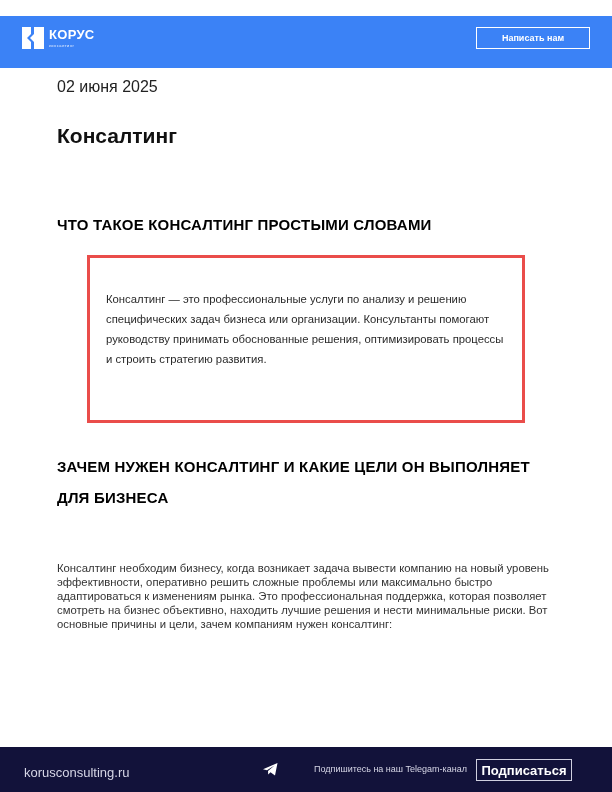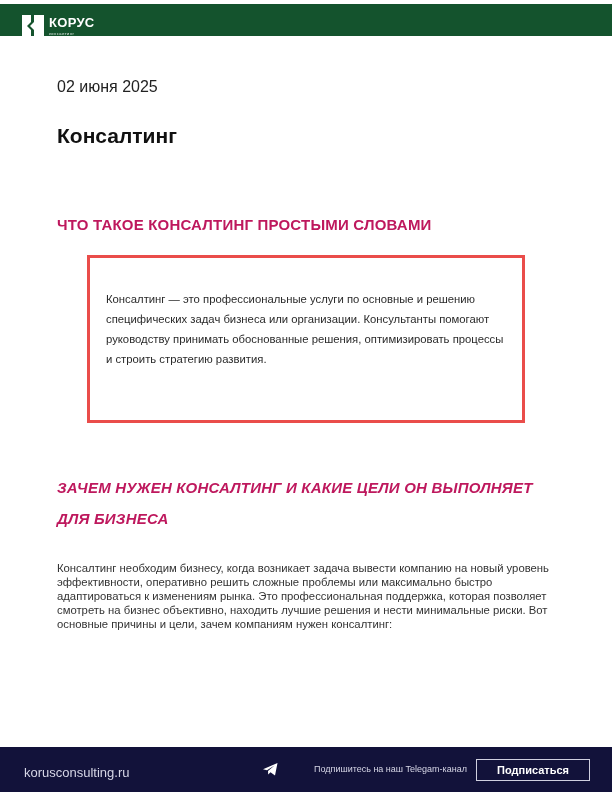--- a/index.html
+++ b/index.html
@@ -1,44 +1,44 @@
 <!DOCTYPE html>
 <html><head>
   <meta charset="utf-8">
   <style>
     * { margin: 0; padding: 0; box-sizing: border-box; }
     html, body { width: 612px; height: 792px; background: #ffffff; overflow: hidden; }
     body { font-family: "Liberation Sans", "DejaVu Sans", sans-serif; color: #1f1f1f; position: relative; }
 
     .header {
-      position: absolute; left: 0; top: 4px; width: 612px; height: 32px;
-      background: #14532d;
+      position: absolute; left: 0; top: 16px; width: 612px; height: 52px;
+      background: #3b82f6;
     }
     .logo { position: absolute; left: 22px; top: 11px; display: flex; align-items: flex-start; }
     .logo-mark { width: 22px; height: 22px; display: block; }
     .logo-text { margin-left: 5px; display: flex; flex-direction: column; }
     .logo-name { color: #ffffff; font-weight: 700; font-size: 13px; letter-spacing: 0.3px; line-height: 13px; margin-top: 1px; }
     .logo-sub { color: #ffffff; font-size: 4px; letter-spacing: 0.5px; line-height: 5px; margin-top: 2px; opacity: 0.9; }
 
     .contact-btn {
       position: absolute; left: 476px; top: 11px; width: 114px; height: 22px;
       border: 1px solid #ffffff; background: transparent; color: #ffffff;
       font-family: "Liberation Sans", sans-serif; font-size: 9px; font-weight: 700;
       display: flex; align-items: center; justify-content: center; cursor: pointer;
     }
 
     .date { position: absolute; left: 57px; top: 78px; font-size: 16px; color: #222222; }
     .page-title { position: absolute; left: 57px; top: 124px; font-size: 21px; font-weight: 700; color: #111111; }
 
     .section-heading {
-      position: absolute; left: 57px; font-size: 15px; font-weight: 700; color: #be185d;
+      position: absolute; left: 57px; font-size: 15px; font-weight: 700; color: #000000;
       letter-spacing: 0.2px; line-height: 31px;
     }
     .h2-1 { top: 209px; }
-    .h2-2 { top: 472px; width: 500px; font-style: italic; }
+    .h2-2 { top: 451px; width: 500px; }
 
     .callout {
       position: absolute; left: 87px; top: 255px; width: 438px; height: 168px;
       border: 3px solid #ea4d4a;
     }
     .callout-text {
       position: absolute; left: 16px; top: 31px; width: 405px;
       font-size: 11.3px; line-height: 20px; color: #2a2a2a;
     }
 
@@ -48,50 +48,51 @@
     }
 
     .footer {
       position: absolute; left: 0; top: 747px; width: 612px; height: 45px;
       background: #12123a;
     }
     .footer-site { position: absolute; left: 24px; top: 18px; font-size: 13px; color: #d6d6e6; }
     .tg-icon { position: absolute; left: 263px; top: 16px; width: 15px; height: 13px; }
     .tg-text { position: absolute; left: 286px; top: 17px; font-size: 9px; color: #d6d6e6; margin-left: 28px; }
     .subscribe-btn {
-      position: absolute; left: 476px; top: 12px; width: 114px; height: 22px;
+      position: absolute; left: 476px; top: 12px; width: 96px; height: 22px;
       border: 1px solid #d0d0e0; background: transparent; color: #ffffff;
-      font-family: "Liberation Sans", sans-serif; font-size: 11px; font-weight: 700;
+      font-family: "Liberation Sans", sans-serif; font-size: 13px; font-weight: 700;
       display: flex; align-items: center; justify-content: center; cursor: pointer; text-align: center;
     }
   </style>
 </head>
 <body>
 
 <header class="header">
   <div class="logo">
     <svg class="logo-mark" viewBox="0 0 22 22">
       <path d="M0 0 H9 V7 L5 11 L9 15 V22 H0 Z" fill="#ffffff"></path>
       <path d="M12 0 H22 V22 H12 V15 L8 11 L12 7 Z" fill="#ffffff"></path>
     </svg>
     <div class="logo-text">
       <span class="logo-name">КОРУС</span>
       <span class="logo-sub">консалтинг</span>
     </div>
   </div>
+  <button class="contact-btn">Написать нам</button>
 </header>
 
 <main>
   <div class="date">02 июня 2025</div>
   <h1 class="page-title">Консалтинг</h1>
 
   <h2 class="section-heading h2-1">ЧТО ТАКОЕ КОНСАЛТИНГ ПРОСТЫМИ СЛОВАМИ</h2>
 
   <div class="callout">
-    <p class="callout-text">Консалтинг — это профессиональные услуги по основные и решению специфических задач бизнеса или организации. Консультанты помогают руководству принимать обоснованные решения, оптимизировать процессы и строить стратегию развития.</p>
+    <p class="callout-text">Консалтинг — это профессиональные услуги по анализу и решению специфических задач бизнеса или организации. Консультанты помогают руководству принимать обоснованные решения, оптимизировать процессы и строить стратегию развития.</p>
   </div>
 
   <h2 class="section-heading h2-2">ЗАЧЕМ НУЖЕН КОНСАЛТИНГ И КАКИЕ ЦЕЛИ ОН ВЫПОЛНЯЕТ ДЛЯ БИЗНЕСА</h2>
 
   <p class="body-text">Консалтинг необходим бизнесу, когда возникает задача вывести компанию на новый уровень эффективности, оперативно решить сложные проблемы или максимально быстро адаптироваться к изменениям рынка. Это профессиональная поддержка, которая позволяет смотреть на бизнес объективно, находить лучшие решения и нести минимальные риски. Вот основные причины и цели, зачем компаниям нужен консалтинг:</p>
 </main>
 
 <footer class="footer">
   <a class="footer-site">korusconsulting.ru</a>
   <svg class="tg-icon" viewBox="0 0 15 13">

